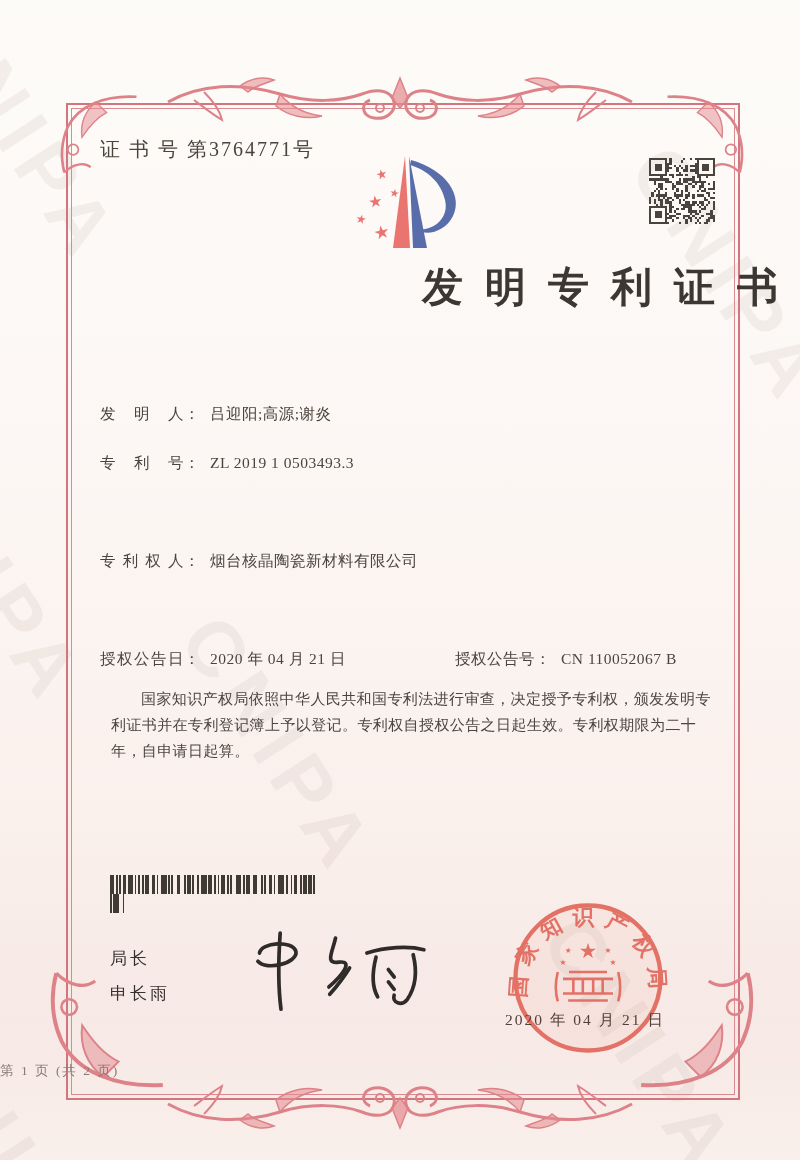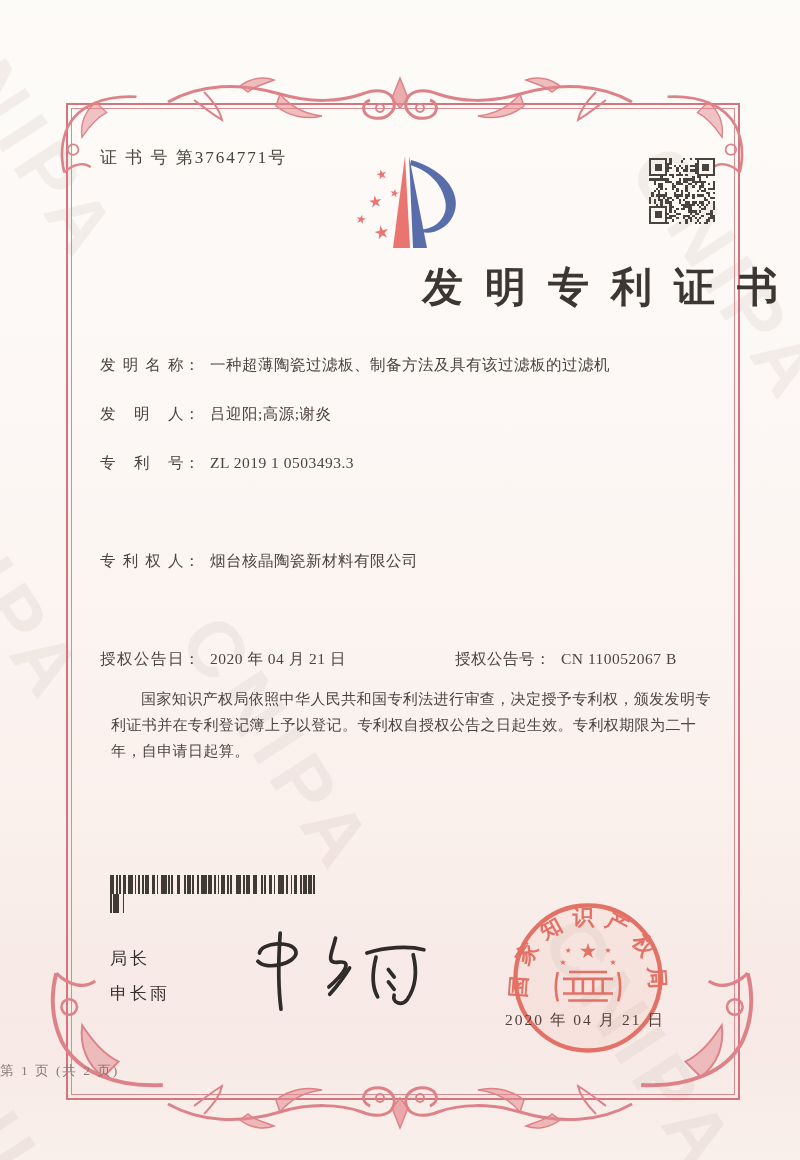--- a/index.html
+++ b/index.html
@@ -12,21 +12,21 @@
     position:absolute;font-family:"Liberation Sans",sans-serif;font-weight:bold;
     font-size:78px;letter-spacing:10px;color:rgba(193,172,168,0.16);
     transform:rotate(57deg);transform-origin:left top;white-space:nowrap;pointer-events:none;
   }
   .border-outer{
     position:absolute;left:66px;top:103px;width:674px;height:997px;
     border:2px solid #d4747c;box-sizing:border-box;
   }
   .border-inner{position:absolute;inset:3px;border:1px solid #d98b91;}
   .orn{position:absolute;pointer-events:none;}
-  .cert-no{position:absolute;left:100px;top:146px;font-size:17px;letter-spacing:2px;color:#4a443e;}
+  .cert-no{position:absolute;left:100px;top:136px;font-size:20px;letter-spacing:2px;color:#4a443e;}
   .logo{position:absolute;left:333px;top:148px;}
   .qr{position:absolute;left:649px;top:158px;width:66px;height:66px;}
   .title{
     position:absolute;left:0;top:260px;width:800px;text-align:right;
     font-size:41px;font-weight:600;color:#3d3733;letter-spacing:22px;text-indent:22px;
   }
   .frow{position:absolute;left:100px;width:620px;font-size:15.5px;color:#4a443e;letter-spacing:0.5px;}
   .flabel{display:inline-block;width:84px;text-align:justify;text-align-last:justify;vertical-align:bottom;}
   .fcolon{margin-right:10px;}
   .fpair2{position:absolute;left:355px;top:0;}
@@ -385,23 +385,20 @@
           <rect x="20" y="28" width="1" height="1"></rect>
           <rect x="22" y="28" width="1" height="1"></rect>
           <rect x="24" y="28" width="1" height="1"></rect>
           <rect x="25" y="28" width="1" height="1"></rect>
         </g>
     </svg>
   </div>
 
   <div class="title">发明专利证书</div>
 
-  <div class="frow" style="top:355px">
-    <span class="flabel">发明名称</span><span class="fcolon">：</span><span class="fvalue">一种超薄陶瓷过滤板、制备方法及具有该过滤板的过滤机</span>
-  </div>
   <div class="frow" style="top:404px">
     <span class="flabel">发明人</span><span class="fcolon">：</span><span class="fvalue">吕迎阳;高源;谢炎</span>
   </div>
   <div class="frow" style="top:453px">
     <span class="flabel">专利号</span><span class="fcolon">：</span><span class="fvalue">ZL 2019 1 0503493.3</span>
   </div>
   <div class="frow" style="top:551px">
     <span class="flabel">专利权人</span><span class="fcolon">：</span><span class="fvalue">烟台核晶陶瓷新材料有限公司</span>
   </div>
   <div class="frow" style="top:649px">

